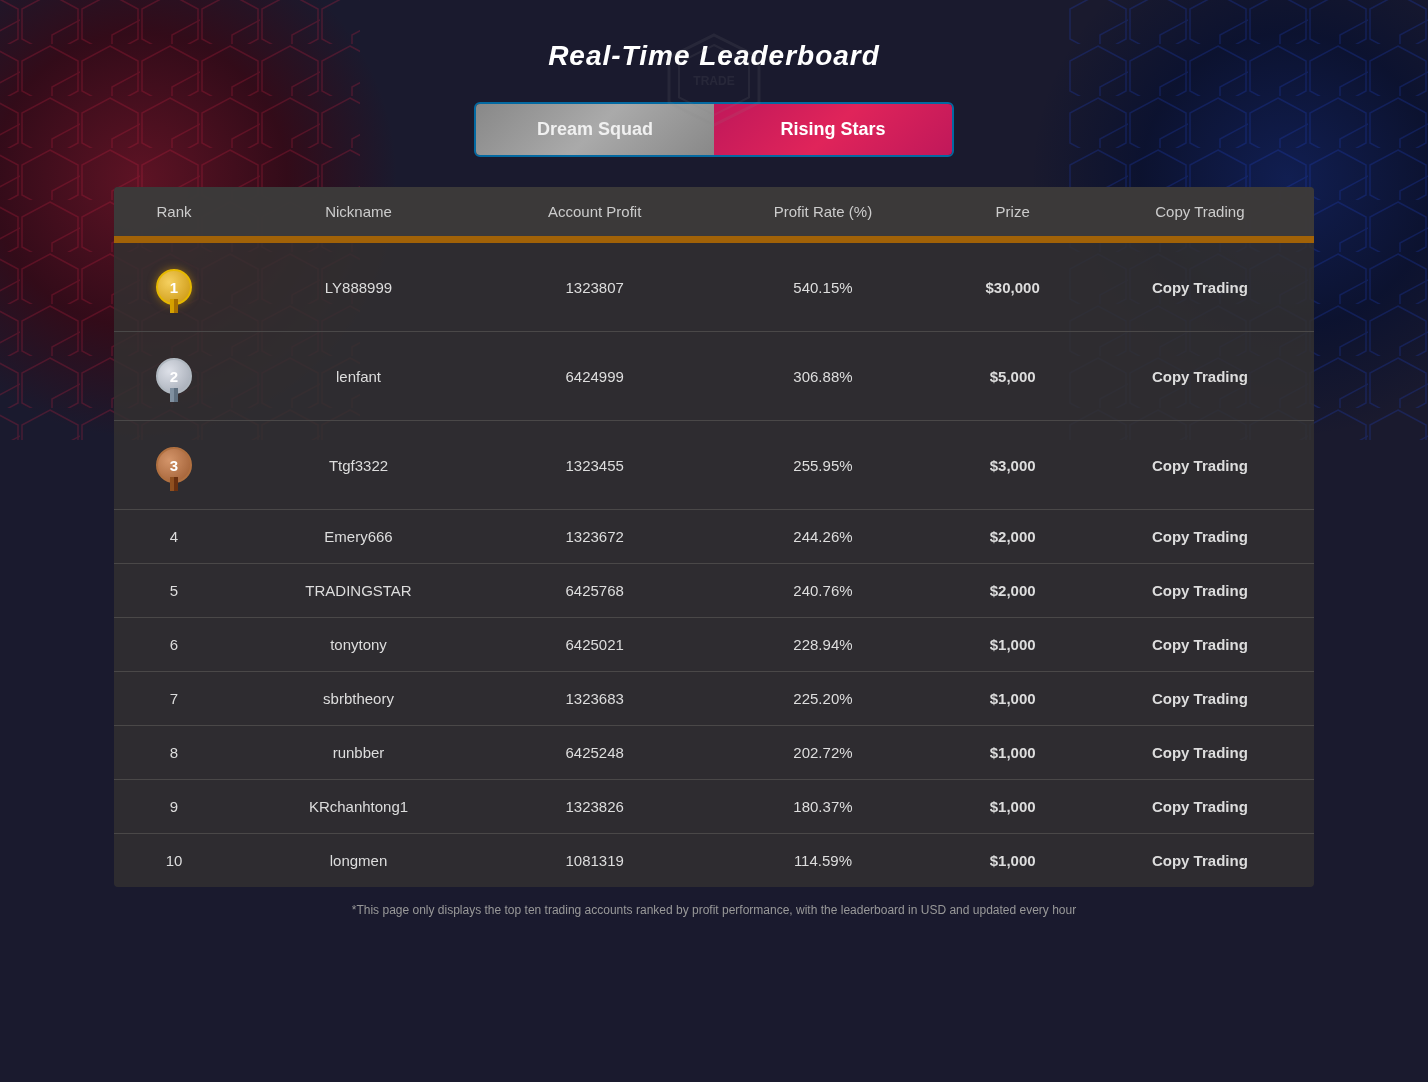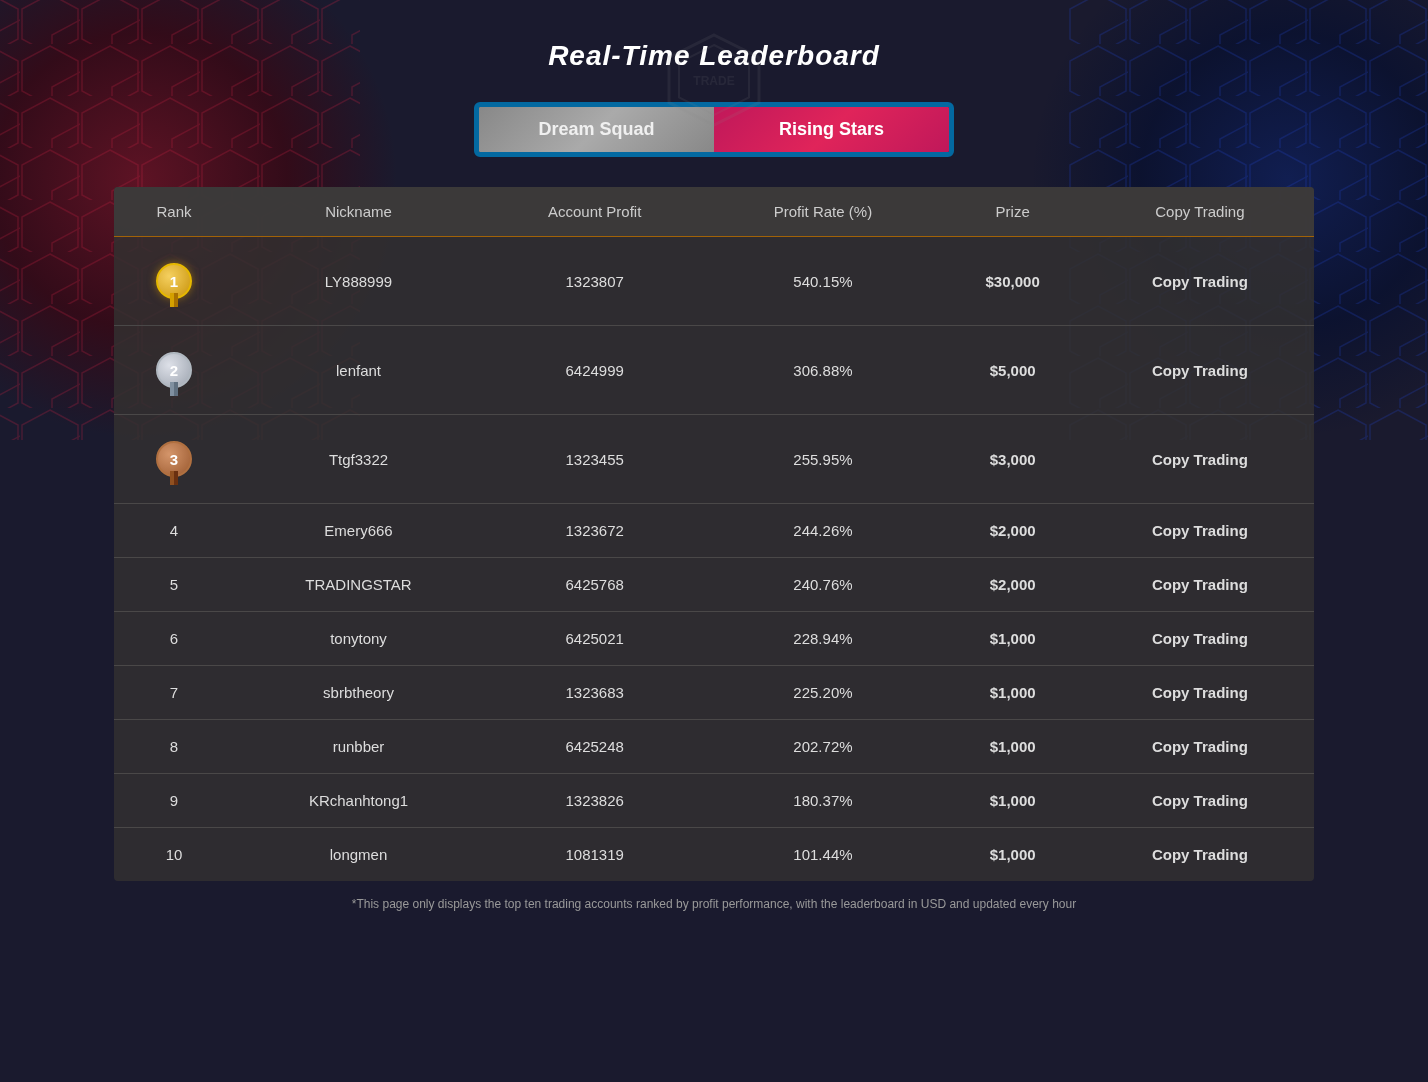--- a/index.html
+++ b/index.html
@@ -67,21 +67,21 @@
       font-style: italic;
     }
 
     .tab-container {
       display: flex;
       width: 480px;
       height: 55px;
       border-radius: 6px;
       overflow: hidden;
       margin-bottom: 30px;
-      border: 5px solid #0369a1;
+      border: 2px solid #0369a1;
     }
 
     .tab-btn {
       flex: 1;
       display: flex;
       align-items: center;
       justify-content: center;
       font-size: 18px;
       font-weight: 600;
       cursor: pointer;
@@ -102,21 +102,21 @@
     .leaderboard-table {
       width: 1200px;
       border-collapse: collapse;
       background: rgba(50, 48, 48, 0.85);
       border-radius: 4px;
       overflow: hidden;
     }
 
     .leaderboard-table thead tr {
       background: rgba(60, 58, 58, 0.95);
-      border-bottom: 1px solid #a16207;
+      border-bottom: 7px solid #a16207;
     }
 
     .leaderboard-table thead th {
       color: #cccccc;
       font-size: 15px;
       font-weight: 500;
       padding: 16px 10px;
       text-align: center;
     }
 
@@ -358,21 +358,21 @@
           <td>KRchanhtong1</td>
           <td>1323826</td>
           <td>180.37%</td>
           <td class="prize-value">$1,000</td>
           <td class="copy-trading-link">Copy Trading</td>
         </tr>
         <tr>
           <td class="rank-cell">10</td>
           <td>longmen</td>
           <td>1081319</td>
-          <td>101.44%</td>
+          <td>114.59%</td>
           <td class="prize-value">$1,000</td>
           <td class="copy-trading-link">Copy Trading</td>
         </tr>
       </tbody>
   </table>
 
   <p class="disclaimer">*This page only displays the top ten trading accounts ranked by profit performance, with the leaderboard in USD and updated every hour</p>
 
 </div>
 

